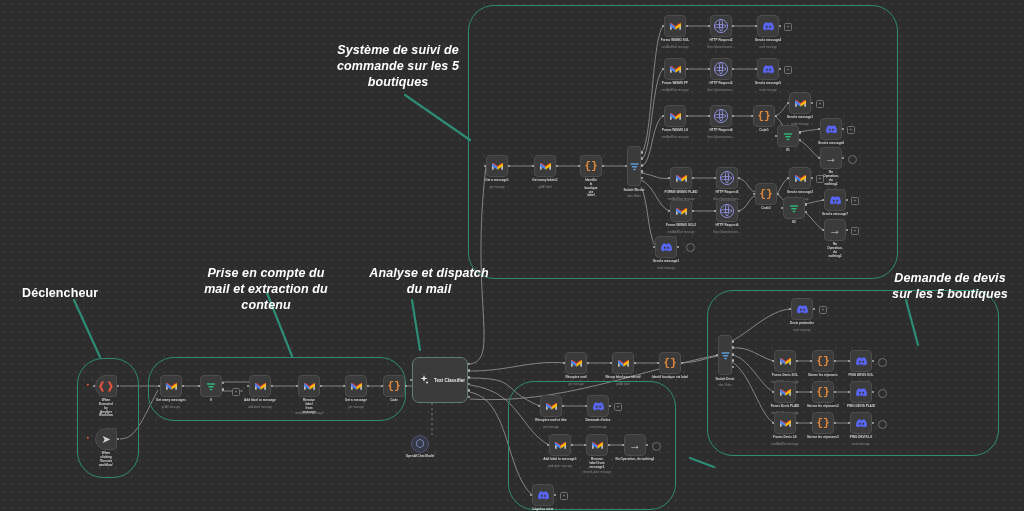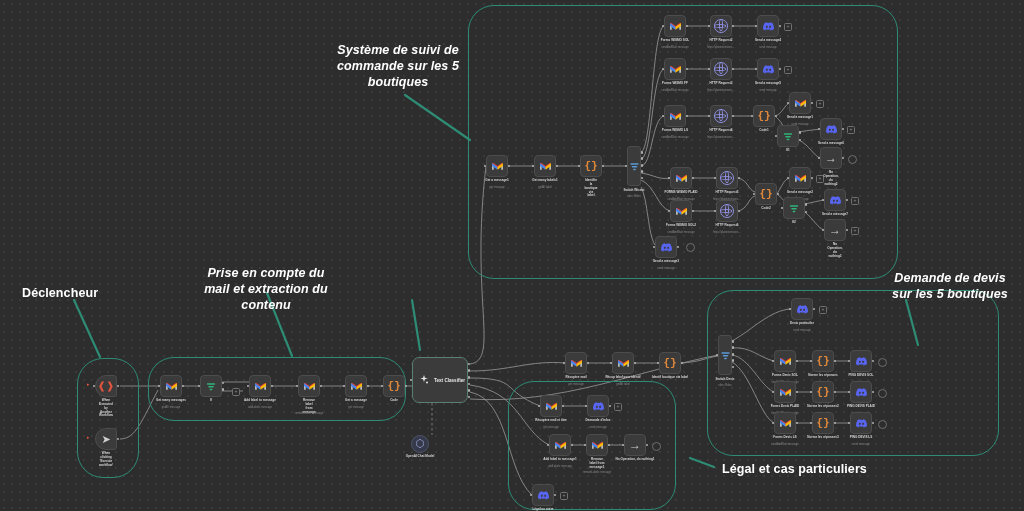--- a/index.html
+++ b/index.html
@@ -167,26 +167,27 @@
   <div class="group" style="left:77px;top:358px;width:60px;height:118px;"></div>
   <div class="group" style="left:148px;top:357px;width:256px;height:62px;"></div>
   <div class="group" style="left:468px;top:5px;width:428px;height:272px;"></div>
   <div class="group" style="left:707px;top:290px;width:290px;height:164px;"></div>
   <div class="group" style="left:508px;top:381px;width:166px;height:127px;"></div>
 
   <div class="anno l" style="left:22px;top:285px;width:120px;">Déclencheur</div>
   <div class="anno c" style="left:192px;top:251px;width:148px;margin-top:14px;">Prise en compte du
 mail et extraction du
 contenu</div>
+  <div class="anno c" style="left:364px;top:265px;width:130px;">Analyse et dispatch
+du mail</div>
   <div class="anno c" style="left:318px;top:42px;width:160px;">Système de suivi de
 commande sur les 5
 boutiques</div>
   <div class="anno c" style="left:880px;top:270px;width:140px;">Demande de devis
 sur les 5 boutiques</div>
-  <div class="anno l" style="left:722px;top:461px;width:180px;">Légal et cas particuliers</div>
 
   <div class="stub" style="left:232px;top:388px;">+</div>
   <div class="stub" style="left:784px;top:23px;">+</div>
   <div class="stub" style="left:784px;top:66px;">+</div>
   <div class="stub" style="left:816px;top:100px;">+</div>
   <div class="stub" style="left:847px;top:126px;">+</div>
   <div class="stub" style="left:816px;top:175px;">+</div>
   <div class="stub" style="left:851px;top:197px;">+</div>
   <div class="stub" style="left:851px;top:227px;">+</div>
   <div class="dotend" style="left:686px;top:243px;"></div>

